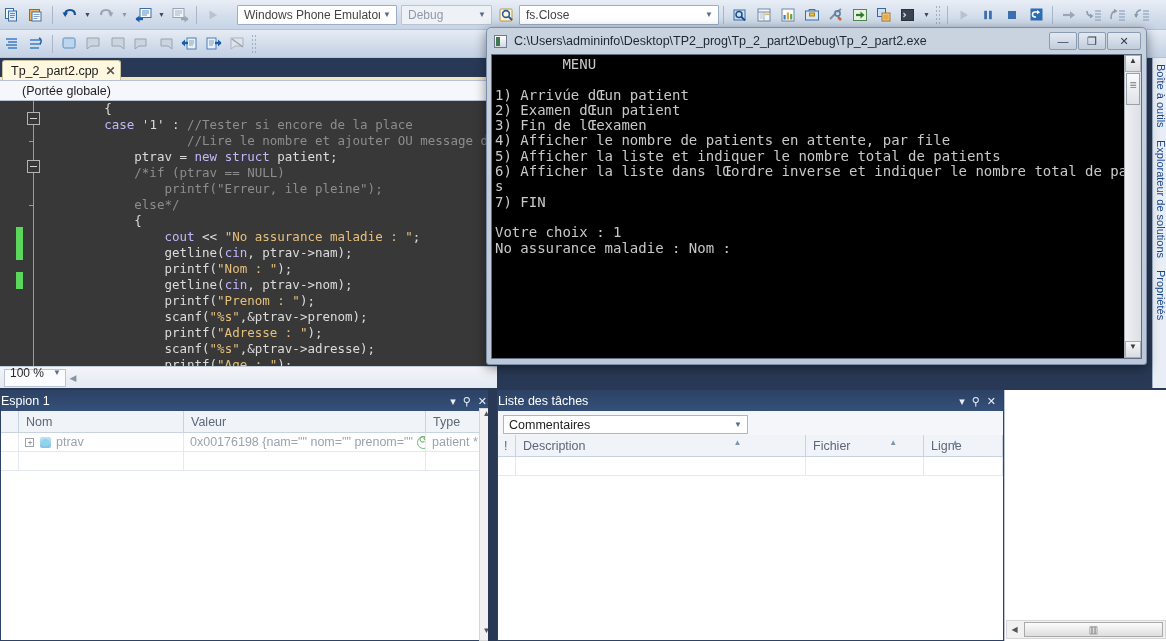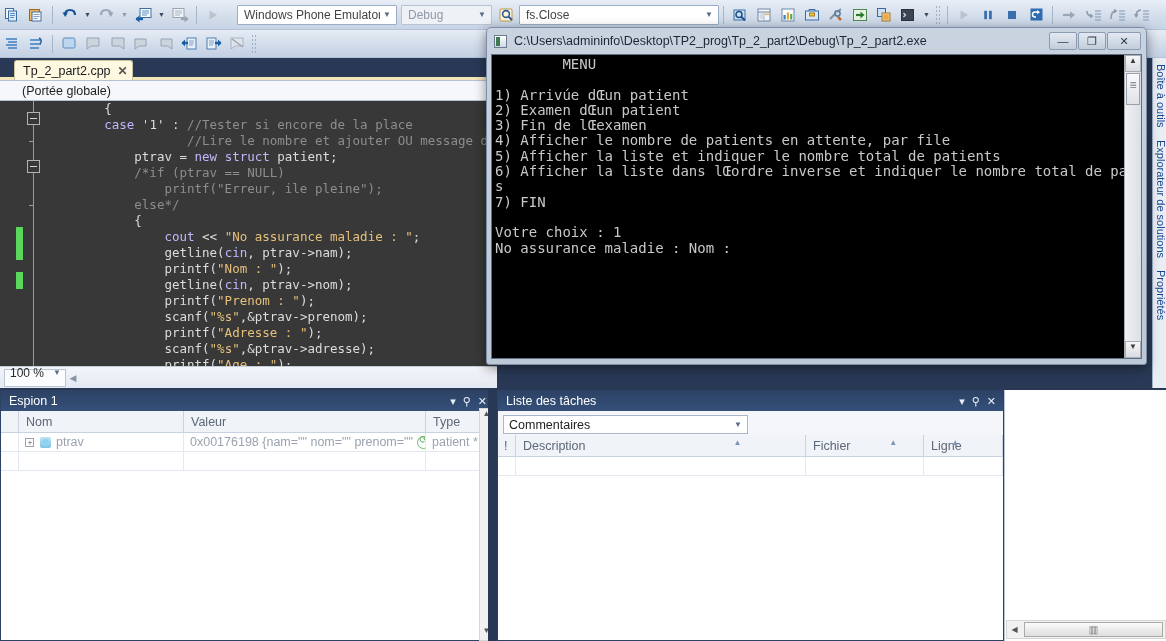--- a/index.html
+++ b/index.html
@@ -28,21 +28,21 @@
     display:flex; align-items:center; padding:0 2px 0 6px; color:#444;
     font-size:12px; border-radius:1px; flex:none; }
   .combo .cval{ flex:1; white-space:nowrap; overflow:hidden; }
   .combo .carrow{ width:14px; text-align:center; color:#5a6b86; font-size:8px; }
   .combo.disabled{ background:#eef1f6; color:#9099a8; border-color:#b9c3d2; }
 
   
   .editor-dock{ position:absolute; left:0; top:58px; width:497px; height:330px;
     background:#293955; }
   .tabrow{ height:22px; position:relative; }
-  .doc-tab{ position:absolute; left:14px; top:2px; height:20px;
+  .doc-tab{ position:absolute; left:2px; top:2px; height:20px;
     background:#fff8e0; border:1px solid #c9c2a0; border-bottom:none;
     border-radius:3px 3px 0 0; display:flex; align-items:center;
     padding:0 4px 0 8px; font-size:12.5px; color:#1b1b1b; }
   .doc-tab .tabx{ margin-left:7px; color:#555; font-size:12px; font-weight:bold;}
   .tabrow-fill{ position:absolute; left:0; right:0; bottom:0; height:3px; background:#f3e6b8; }
 
   .navbar{ height:21px; background:#f5f7fb; border:1px solid #b6c2d4;
     border-left:none; border-right:none; display:flex; align-items:center;
     padding-left:22px; color:#1f1f1f; font-size:12.5px; }
 
@@ -67,21 +67,21 @@
   .zoomcombo{ width:62px; height:18px; margin-left:4px; border:1px solid #b9c4d4;
     background:#fbfcfe; display:flex; align-items:center; padding:0 2px 10px 5px;
     font-size:12px; color:#2a2a2a; }
   .zoomcombo .carrow{ margin-left:auto; font-size:8px; color:#5a6b86; padding-right:2px;}
   .hscroll-left{ width:14px; text-align:center; color:#8a93a3; font-size:9px; }
 
   
   .panel{ position:absolute; background:#f4f6fa; border:1px solid #2d4264; }
   .panel-title{ height:20px; background:linear-gradient(#2d4264,#34507a);
     color:#fff; font-size:12.5px; display:flex; align-items:center;
-    padding-left:8px; }
+    padding-left:0; }
   .panel-title .ptools{ margin-left:auto; display:flex; align-items:center;
     gap:7px; padding-right:7px; color:#e8eef8; }
   .ptools span{ font-size:11px; line-height:1; }
 
   #watch-panel{ left:0; top:390px; width:495px; height:251px; }
   #tasks-panel{ left:497px; top:390px; width:507px; height:251px; }
 
   .grid{ position:absolute; left:0; right:0; top:20px; bottom:0; background:#fff; }
   .grid-head{ display:flex; height:22px; background:#f0f3f8;
     border-bottom:1px solid #c8d2e0; }

